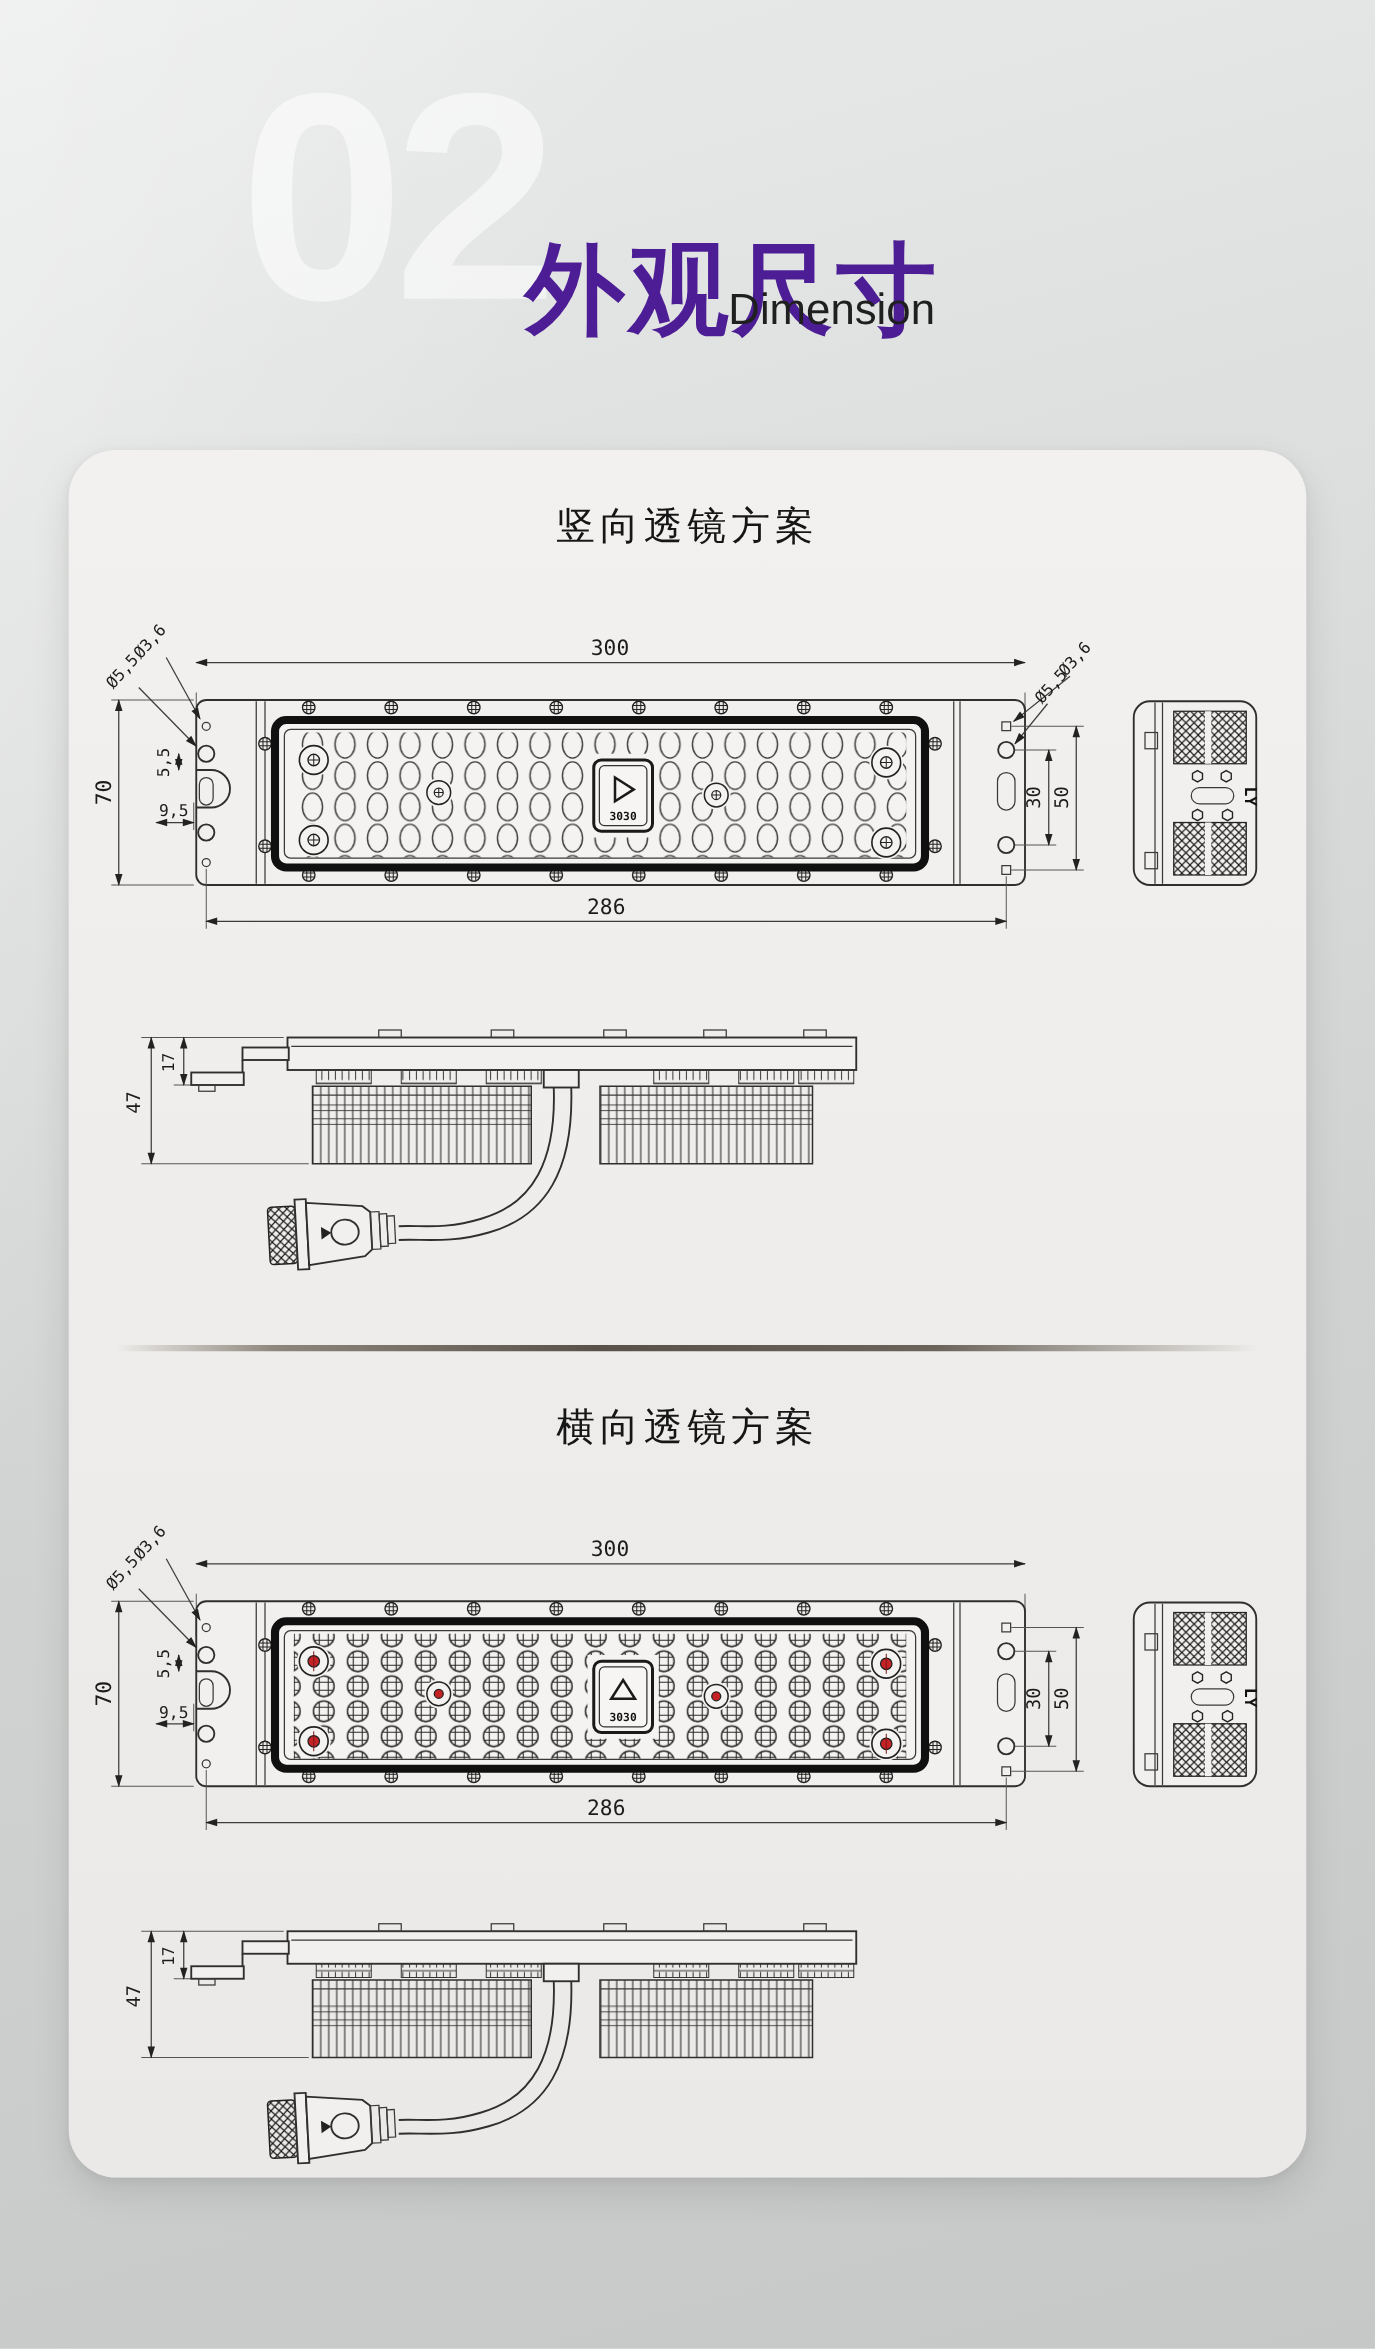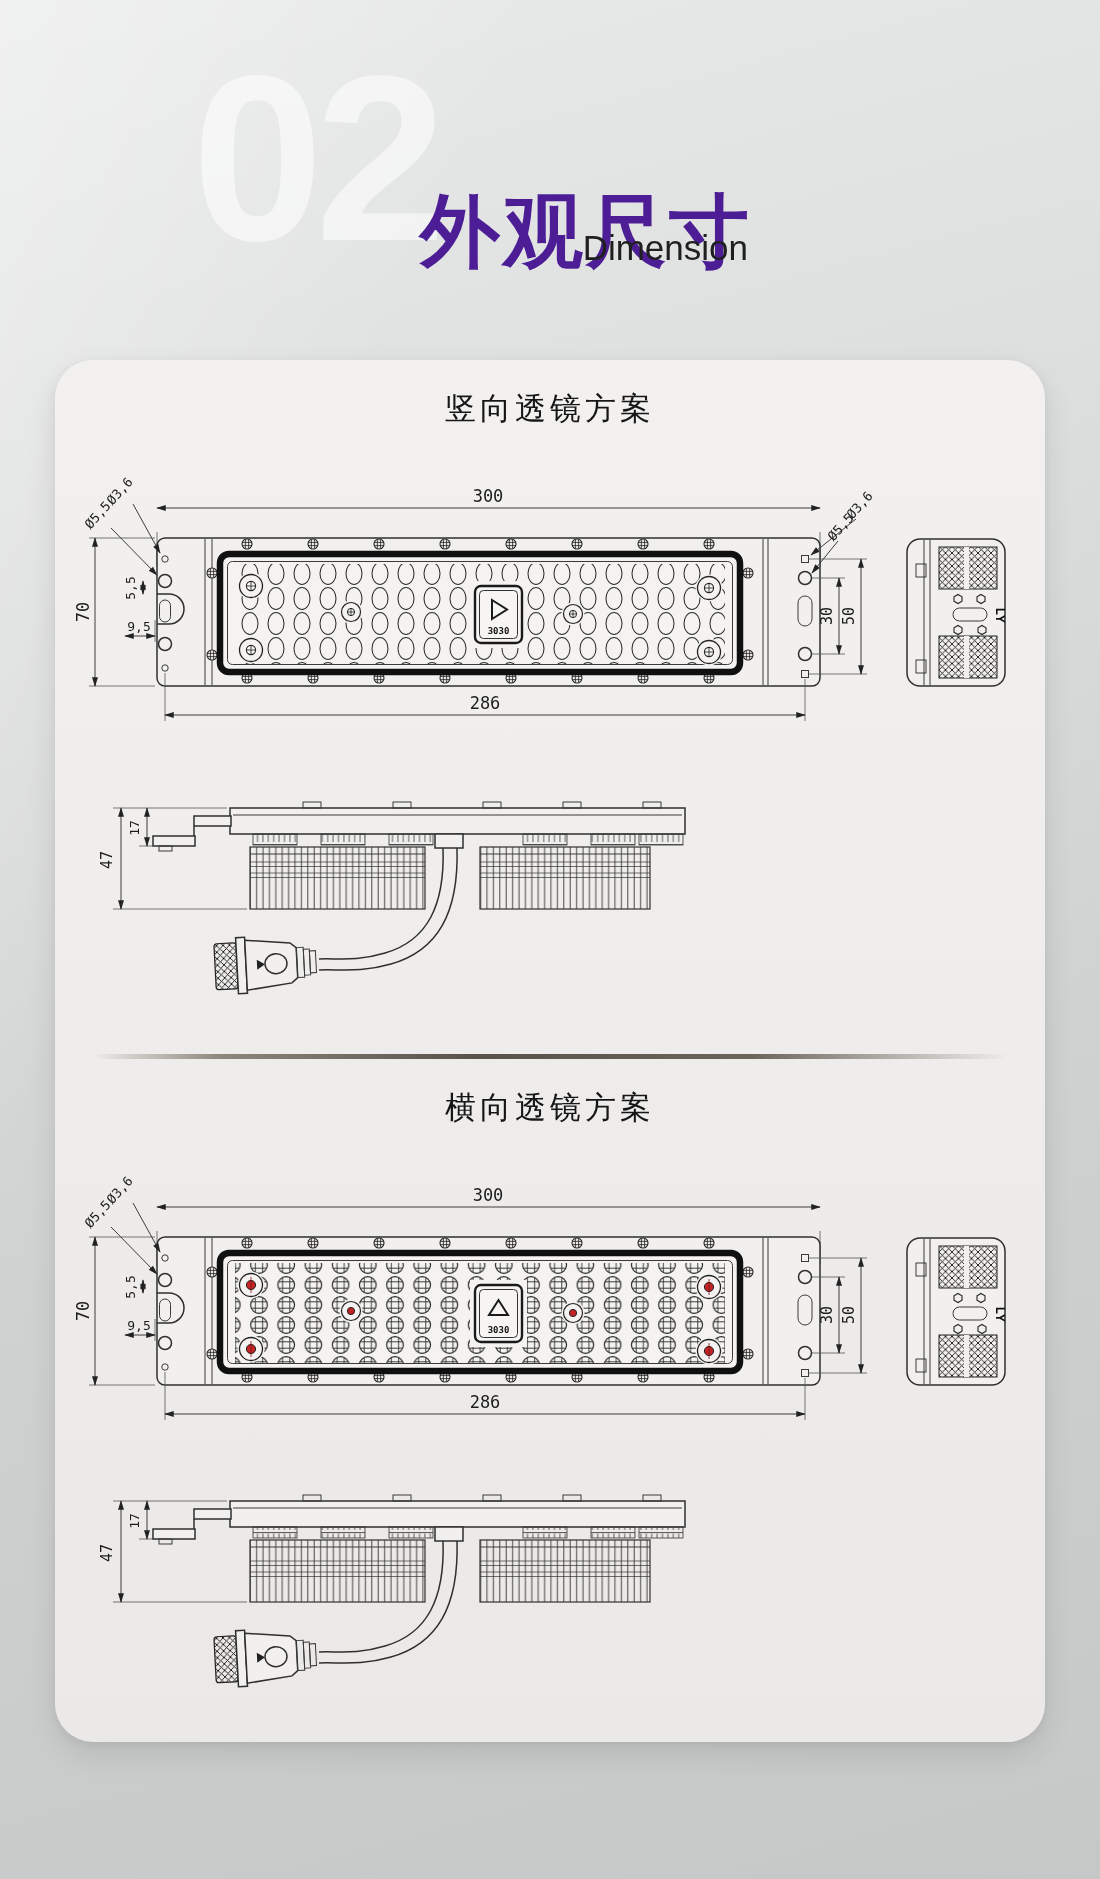--- a/index.html
+++ b/index.html
@@ -24,21 +24,21 @@
     font-size:35px;font-weight:400;color:#1f1f1f;
   }
   .card{
     position:absolute;left:55px;top:360px;width:990px;height:1382px;
     border-radius:38px;
     background:linear-gradient(180deg,#f2f1ef 0%,#edecea 60%,#ebe9e7 100%);
     box-shadow:0 12px 30px rgba(0,0,0,.10), 0 2px 8px rgba(0,0,0,.05);
     overflow:hidden;
   }
   .section-title{
-    margin:0;padding-top:28px;height:46px;text-align:center;
+    margin:12px;padding-top:28px;height:46px;text-align:center;
     font-size:31px;font-weight:500;letter-spacing:4px;color:#161616;
   }
   .drawing{display:block;margin:2px auto 0;}
   .divider{
     height:5px;margin:14px 38px 0;border-radius:3px;
     background:linear-gradient(90deg,rgba(110,102,92,0) 0%,#8d867c 14%,#59524a 42%,#6b645b 72%,rgba(110,102,92,0) 100%);
   }
   
   .ln{stroke:#2f2f2f;stroke-width:1.5;fill:none;}
   .lnf{stroke:#2f2f2f;stroke-width:1.5;fill:#f1f0ee;}

